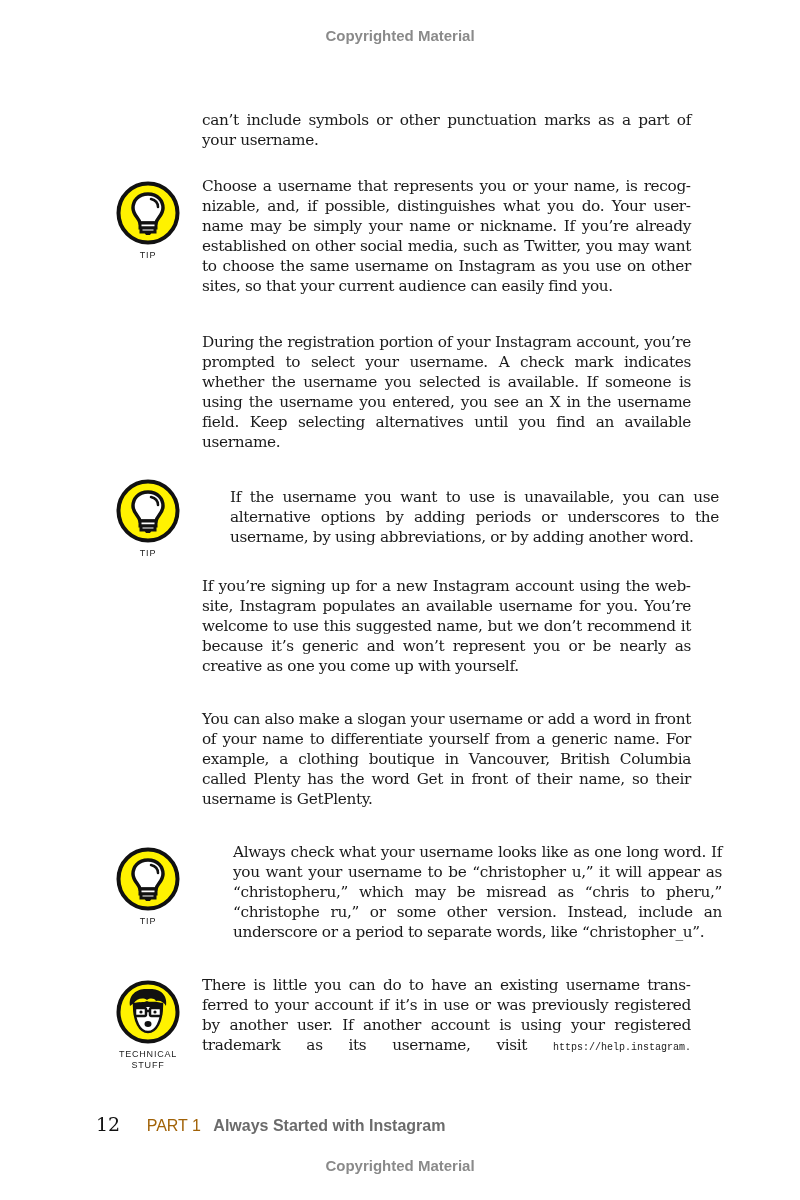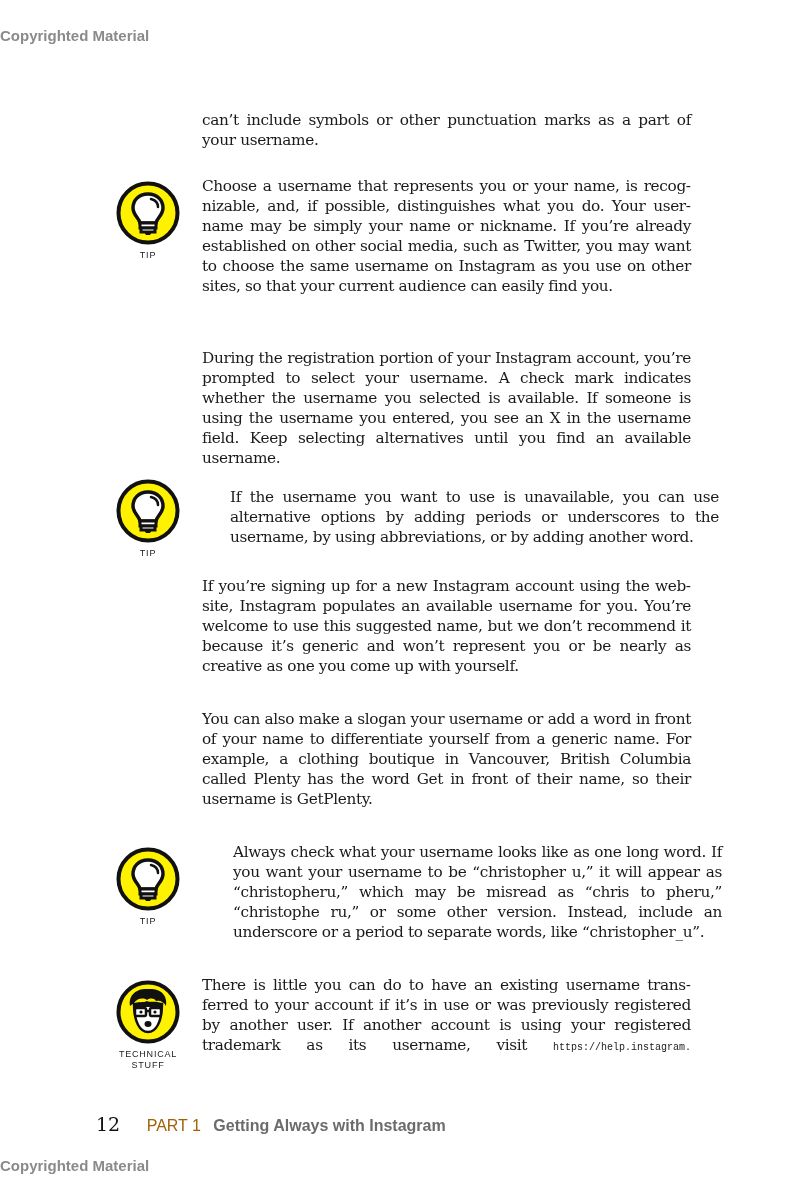--- a/index.html
+++ b/index.html
@@ -1,17 +1,17 @@
 <!DOCTYPE html>
 <html><head>
 <meta charset="utf-8">
 <style>
   html, body { margin:0; padding:0; }
   body { width:800px; height:1200px; background:#ffffff; position:relative; overflow:hidden; }
-  .watermark { position:absolute; left:0; width:800px; 
+  .watermark { position:absolute; left:0; width:800px; text-align:center;
     font-family:"Liberation Sans", sans-serif; font-weight:bold; font-size:15px; color:#8a8a8a; }
   .para { position:absolute; left:202px; width:489px;
     font-family:"DejaVu Serif", serif; font-size:15.3px; line-height:20px; color:#1a1a1a;
     text-align:justify; hyphens:manual; letter-spacing:-0.35px; word-spacing:0px; }
   .para .mono { font-family:Liberation Mono, monospace; font-size:10px; letter-spacing:0; }
   .icon-wrap { position:absolute; left:112px; width:72px; text-align:center; }
   .icon-wrap svg { display:block; margin:0 auto; }
   .icon-label { font-family:"Liberation Sans", sans-serif; font-weight:normal; font-size:9px;
     letter-spacing:0.8px; color:#222; margin-top:5px; line-height:11px; }
   .footer { position:absolute; top:1113px; left:96px; font-family:"Liberation Sans", sans-serif; }
@@ -32,21 +32,21 @@
     <path d="M32 13 C22 13 17 20 17 27 C17 34 23 37 24 42 L40 42 C41 37 47 34 47 27 C47 20 42 13 32 13 Z" fill="#fff" stroke="#111" stroke-width="3.5"></path>
     <path d="M35 18 C39 19 42 22 42 26" fill="none" stroke="#111" stroke-width="2.5" stroke-linecap="round"></path>
     <rect x="24" y="42" width="16" height="5" fill="#fff" stroke="#111" stroke-width="3"></rect>
     <rect x="25" y="47" width="14" height="4" fill="#fff" stroke="#111" stroke-width="3"></rect>
     <path d="M28 51 L36 51 L34 54 L30 54 Z" fill="#111"></path>
   </svg>
   <div class="icon-label">TIP</div>
 </div>
 <div class="para" style="top:176px;">Choose a username that represents you or your name, is recog­nizable, and, if possible, distinguishes what you do. Your user­name may be simply your name or nickname. If you’re already established on other social media, such as Twitter, you may want to choose the same username on Instagram as you use on other sites, so that your current audience can easily find you.</div>
 
-<div class="para" style="top:332px;margin-top:16px;">During the registration portion of your Instagram account, you’re prompted to select your username. A check mark indi­cates whether the username you selected is available. If some­one is using the username you entered, you see an X in the username field. Keep selecting alternatives until you find an available username.</div>
+<div class="para" style="top:332px;">During the registration portion of your Instagram account, you’re prompted to select your username. A check mark indi­cates whether the username you selected is available. If some­one is using the username you entered, you see an X in the username field. Keep selecting alternatives until you find an available username.</div>
 
 <div class="icon-wrap" style="top:479px;">
   <svg width="64" height="64" viewBox="0 0 64 64">
     <circle cx="32" cy="32" r="29.5" fill="#FFF200" stroke="#111" stroke-width="4"></circle>
     <path d="M32 13 C22 13 17 20 17 27 C17 34 23 37 24 42 L40 42 C41 37 47 34 47 27 C47 20 42 13 32 13 Z" fill="#fff" stroke="#111" stroke-width="3.5"></path>
     <path d="M35 18 C39 19 42 22 42 26" fill="none" stroke="#111" stroke-width="2.5" stroke-linecap="round"></path>
     <rect x="24" y="42" width="16" height="5" fill="#fff" stroke="#111" stroke-width="3"></rect>
     <rect x="25" y="47" width="14" height="4" fill="#fff" stroke="#111" stroke-width="3"></rect>
     <path d="M28 51 L36 51 L34 54 L30 54 Z" fill="#111"></path>
   </svg>
@@ -87,16 +87,16 @@
   <div class="icon-label">
     <div>TECHNICAL</div>
     <div>STUFF</div>
   </div>
 </div>
 <div class="para" style="top:975px; text-align-last:justify;"><span>There is little you can do to have an existing username trans­ferred to your account if it’s in use or was previously registered by another user. If another account is using your registered trademark as its username, visit </span><span class="mono">https://help.instagram.</span></div>
 
 <div class="footer">
   <span class="pnum">12</span>
   <span class="part">PART 1</span>
-  <span class="title">Getting Always with Instagram</span>
+  <span class="title">Always Started with Instagram</span>
 </div>
 
 <div class="watermark" style="top:1157px;">Copyrighted Material</div>
 
 </body></html>

